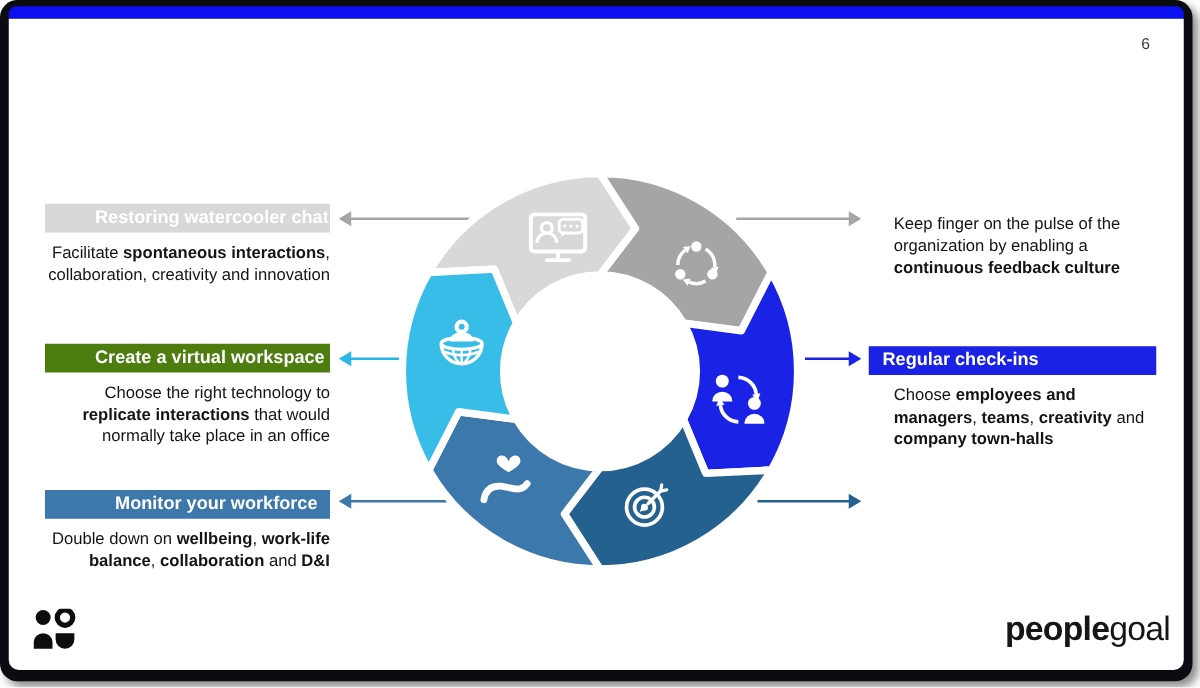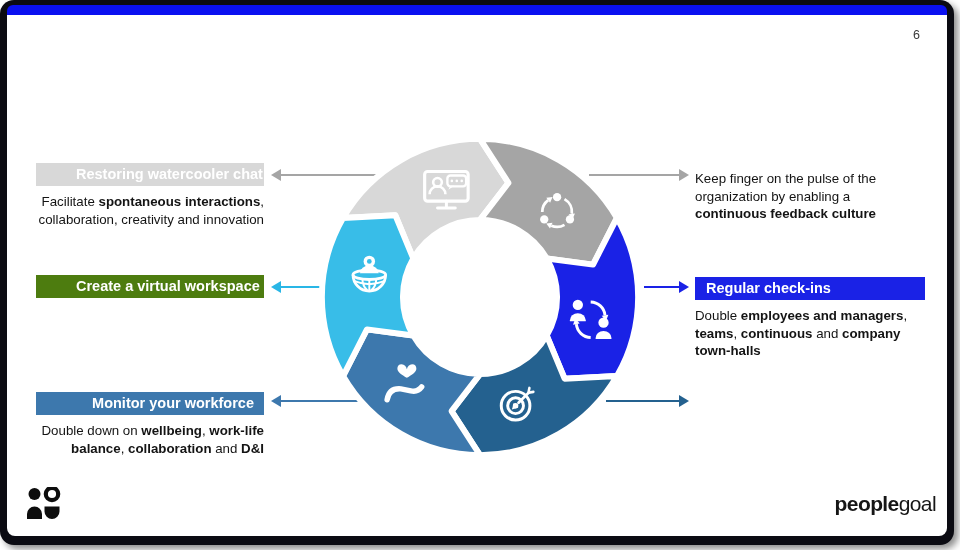--- a/index.html
+++ b/index.html
@@ -13,68 +13,69 @@
   .title{position:absolute;left:55px;top:36px;margin:0;font-size:31px;font-weight:400;
          color:#1c1c1c;letter-spacing:.2px;}
 
   .callout{position:absolute;width:228px;z-index:3;}
   .callout-header{height:23px;line-height:23px;font-size:14.5px;font-weight:700;color:#fff;
                   white-space:nowrap;overflow:hidden;}
   .callout.left-col .callout-header{text-align:right;padding-right:10px;padding-left:40px;}
   .callout.right-col .callout-header{text-align:left;padding-left:11px;}
   .callout-body{margin-top:7px;font-size:13.3px;line-height:1.33;color:#141414;}
   .callout.left-col .callout-body{text-align:right;}
-  .callout.right-col .callout-body{text-align:left;}
+  .callout.right-col .callout-body{text-align:left;margin-left:20px;}
 
   .arrow{position:absolute;z-index:1;height:2px;}
   .arrow .shaft{position:absolute;top:0;height:2px;}
   .arrow.left .shaft{left:9px;right:0;}
   .arrow.right .shaft{left:0;right:9px;}
   .arrow .head{position:absolute;top:-5px;width:0;height:0;
                border-top:6px solid transparent;border-bottom:6px solid transparent;}
   .arrow.left .head{left:0;border-right:10px solid #999;}
   .arrow.right .head{right:0;border-left:10px solid #999;}
 
   .wheel{position:absolute;left:305px;top:114px;width:336px;height:336px;z-index:2;}
   .seg{stroke:#fff;stroke-width:6;stroke-linejoin:round;}
 
   .footer-mark{position:absolute;left:18px;top:472px;width:36px;height:33px;}
-  .wordmark{position:absolute;right:11px;top:476px;font-size:21px;color:#161616;
+  .wordmark{position:absolute;right:11px;top:476px;font-size:27px;color:#161616;
             letter-spacing:-.6px;line-height:25px;white-space:nowrap;}
   .wordmark .w-bold{font-weight:700;}
   .wordmark .w-reg{font-weight:400;}
 </style>
 </head>
 <body>
 
 <div class="stage">
   <div class="frame" style="background-color: rgb(11, 11, 18);">
     <div class="accent-bar" style="background-color: rgb(10, 16, 240);"></div>
 
     <div class="slide">
       <div class="page-number">6</div>
 
       <div class="callout left-col" style="left:29px;top:148px">
         <div class="callout-header" style="background-color: rgb(216, 216, 216);">Restoring watercooler chat</div>
         <div class="callout-body"><span>Facilitate </span><span style="font-weight: 700;">spontaneous interactions</span><span>, collaboration, creativity and innovation</span></div>
       </div>
       <div class="callout left-col" style="left:29px;top:260px">
         <div class="callout-header" style="background-color: #4d7c0f;">Create a virtual workspace</div>
+        <div class="callout-body"><span>Choose the right technology to </span><span style="font-weight: 700;">replicate interactions</span><span> that would normally take place in an office</span></div>
       </div>
       <div class="callout left-col" style="left:29px;top:377px">
         <div class="callout-header" style="background-color: rgb(61, 120, 173);">Monitor your workforce</div>
         <div class="callout-body"><span>Double down on </span><span style="font-weight: 700;">wellbeing</span><span>, </span><span style="font-weight: 700;">work-life balance</span><span>, </span><span style="font-weight: 700;">collaboration</span><span> and </span><span style="font-weight: 700;">D&amp;I</span></div>
       </div>
 
       <div class="callout right-col" style="left:688px;top:148px;width:230px">
         <div class="callout-body"><span>Keep finger on the pulse of the organization by enabling a </span><span style="font-weight: 700;">continuous feedback culture</span></div>
       </div>
       <div class="callout right-col" style="left:688px;top:262px;width:230px">
         <div class="callout-header" style="background-color: rgb(26, 34, 230);">Regular check-ins</div>
-        <div class="callout-body"><span>Double </span><span style="font-weight: 700;">employees and managers</span><span>, </span><span style="font-weight: 700;">teams</span><span>, </span><span style="font-weight: 700;">continuous</span><span> and </span><span style="font-weight: 700;">company town-halls</span></div>
+        <div class="callout-body"><span>Choose </span><span style="font-weight: 700;">employees and managers</span><span>, </span><span style="font-weight: 700;">teams</span><span>, </span><span style="font-weight: 700;">creativity</span><span> and </span><span style="font-weight: 700;">company town-halls</span></div>
       </div>
 
       <div class="arrow left" style="left:264px;top:159px;width:106px">
         <span class="shaft" style="background-color: rgb(165, 165, 165);"></span>
         <span class="head" style="border-right-color: rgb(165, 165, 165);"></span>
       </div>
       <div class="arrow left" style="left:264px;top:271px;width:49px">
         <span class="shaft" style="background-color: rgb(41, 182, 230);"></span>
         <span class="head" style="border-right-color: rgb(41, 182, 230);"></span>
       </div>

